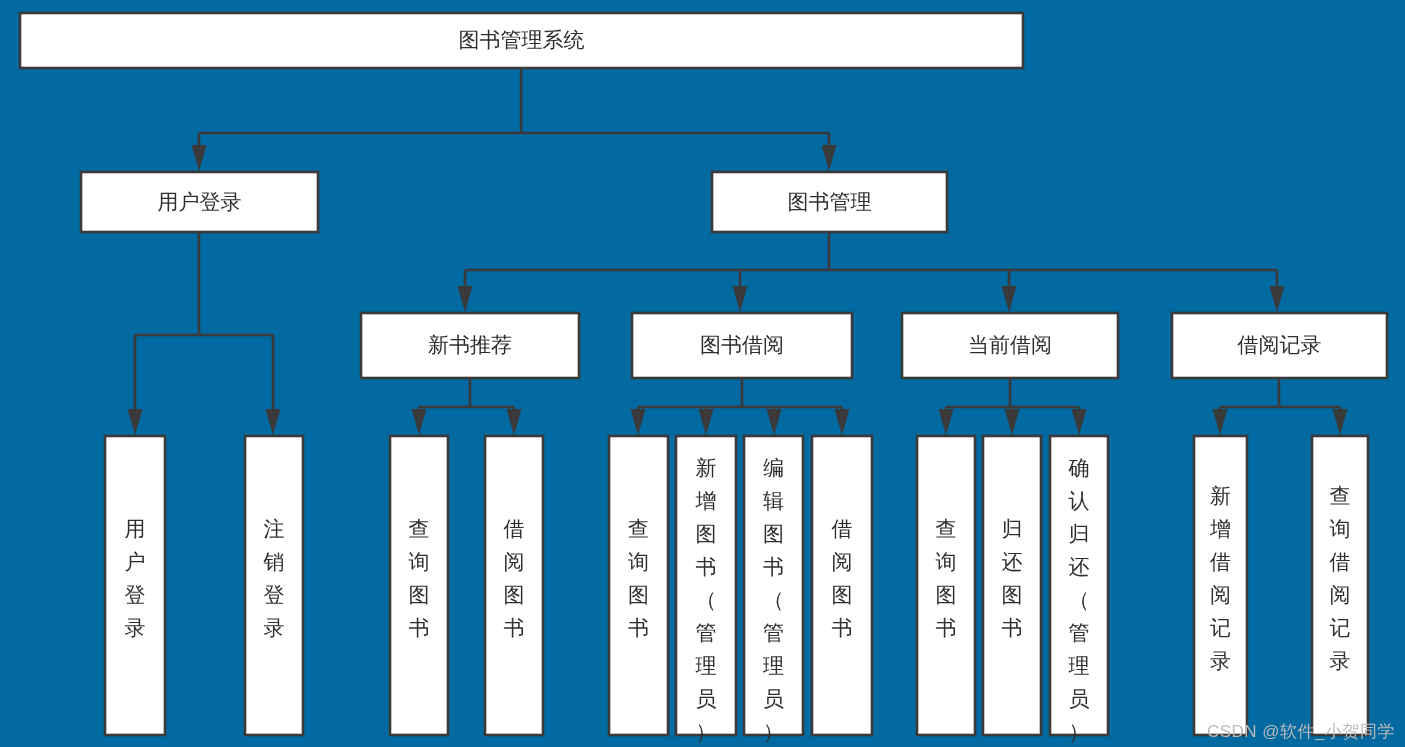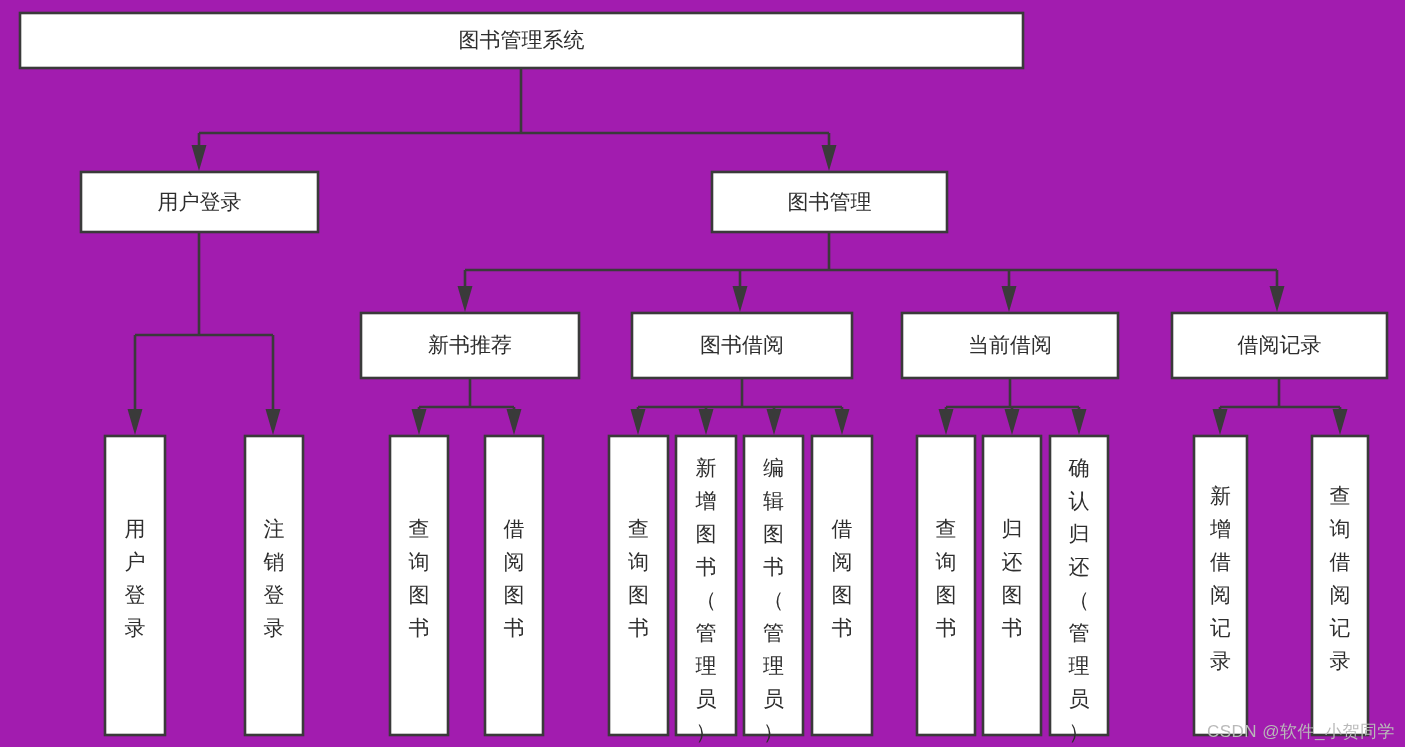--- a/index.html
+++ b/index.html
@@ -10,21 +10,21 @@
   body {
     width: 1405px;
     height: 747px;
     font-family: "Liberation Sans", "DejaVu Sans", sans-serif;
     overflow: hidden;
   }
   #diagram-root {
     position: relative;
     width: 1405px;
     height: 747px;
-    background: #a21caf;
+    background: #0369a1;
   }
   svg#flow-svg {
     position: absolute;
     top: 0;
     left: 0;
     width: 1405px;
     height: 747px;
     display: block;
   }
   .node-rect {

